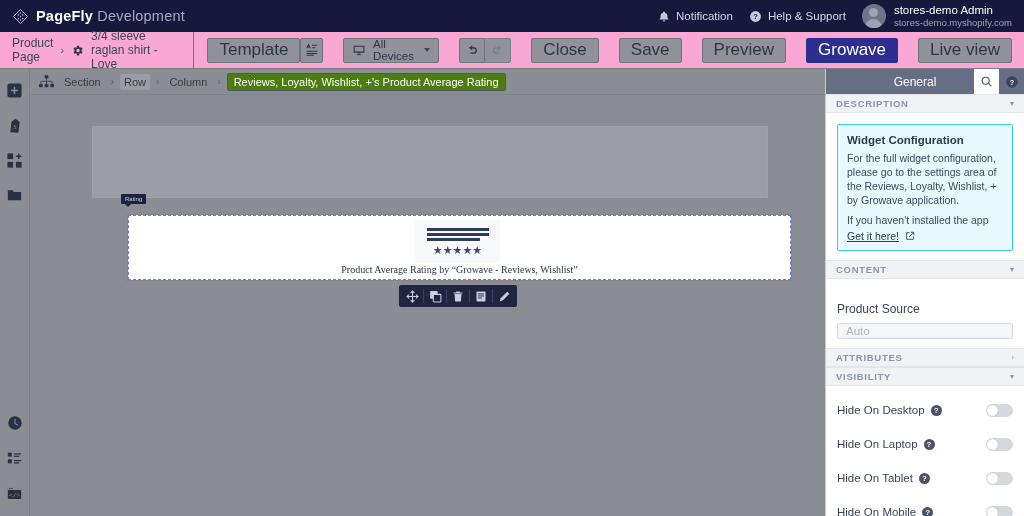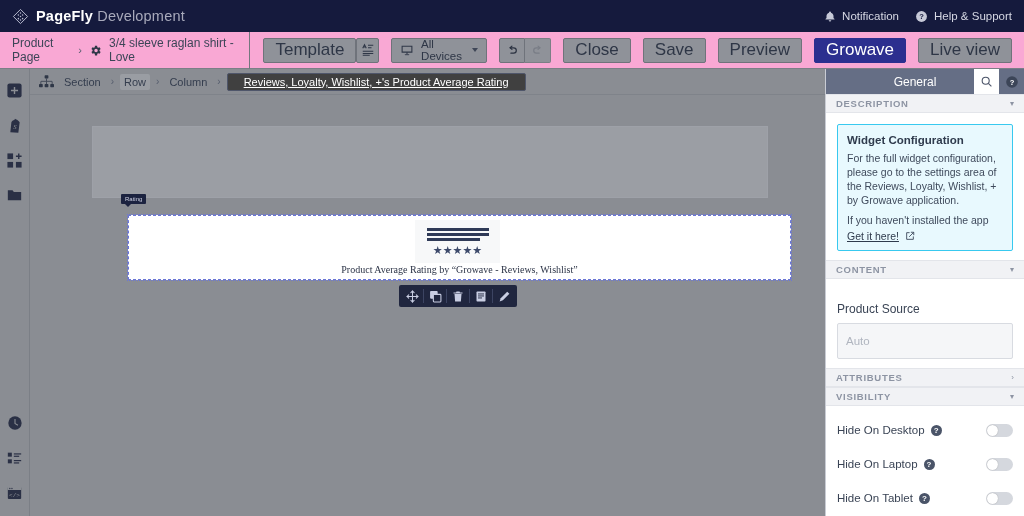--- a/index.html
+++ b/index.html
@@ -47,21 +47,21 @@
   .gear-ic { width:13px; height:13px; display:inline-block; position:relative; }
   .sep-vline { width:1px; height:37px; background:#74777e; margin:0 14px; }
   .btn {
     height:25px; padding:0 11px; display:inline-flex; align-items:center; justify-content:center;
     border:1px solid #6f737b; background:#8f9299; color:#2e3646; font-size:17px;
     border-radius:2px; cursor:pointer; white-space:nowrap;
   }
   .btn.icon-only { width:26px; padding:0; }
   .btn.primary { background:#2c2f8f; border-color:#2c2f8f; color:#ffffff; }
   .btn.disabled { color:#73777f; border-color:#7b7f86; cursor:default; }
-  .tb-right { margin-left:auto; display:flex; align-items:center; gap:12px; padding-right:12px; }
+  .tb-right { margin-left:auto; display:flex; align-items:center; gap:20px; padding-right:12px; }
   .devsel { height:25px; padding:0 8px; display:flex; align-items:center; gap:7px;
     border:1px solid #6f737b; background:#8f9299; border-radius:2px; cursor:pointer; font-size:11.5px; color:#2e3646; }
   .caret { width:0;height:0;border-left:3.5px solid transparent;border-right:3.5px solid transparent;border-top:4px solid #3f4657; }
   .ur-group { display:flex; }
   .ur-group .btn { border-radius:0; }
   .ur-group .btn:first-child { border-radius:2px 0 0 2px; }
   .ur-group .btn:last-child { border-radius:0 2px 2px 0; border-left:none; }
 
   
   .rail {
@@ -76,22 +76,22 @@
   .canvaswrap { position:absolute; left:30px; top:69px; width:795px; height:447px; background:#8a8d93; overflow:hidden; }
   .elembar {
     position:absolute; left:0; top:0; width:795px; height:26px;
     background:#8a8d93; display:flex; align-items:center; gap:6px; padding-left:9px;
     border-bottom:1px solid #7f838a;
   }
   .tree-ic { width:15px; height:13px; position:relative; }
   .eb-item { font-size:11px; color:#343d4e; padding:2px 4px; cursor:pointer; }
   .eb-item.shaded { background:#9a9da3; border-radius:2px; }
   .eb-item.active {
-    background:#404040; color:#ffffff; border:1px solid #4f566a;
-    border-radius:2px; padding:2px 16px;text-decoration:underline;
+    background:#4d7c0f; color:#ffffff; border:1px solid #4f566a;
+    border-radius:2px; padding:2px 6px;
   }
   .eb-sep { font-size:10px; color:#565e6e; }
 
   .stage { position:absolute; left:0; top:26px; width:795px; height:421px; }
   .sec-outline {
     position:absolute; left:62px; top:31px; width:676px; height:72px;
     border:1px solid #9ea1a8; background:#9b9ea4;
   }
   .tagchip {
     position:absolute; left:91px; top:99px; height:10px; padding:0 4px;
@@ -145,21 +145,21 @@
   .panel-body { padding:11px 11px 0 11px; }
   .infobox {
     border:1px solid #38c9ef; background:#e8f9fe; border-radius:2px; padding:9px 9px 8px 9px;
   }
   .infobox h4 { font-size:11.5px; color:#2f3b4d; font-weight:bold; margin-bottom:5px; }
   .infobox p { font-size:10.5px; line-height:14px; color:#3f4a5c; margin-bottom:6px; }
   .infobox .linkrow { display:flex; align-items:center; gap:6px; }
   .infobox a { font-size:10.5px; color:#2f3b4d; text-decoration:underline; cursor:pointer; }
   .field-label { font-size:12px; color:#3a4455; margin:12px 0 7px 0; }
   .input {
-    height:36px; border:1px solid #d8dbe1; background:#f5f6f8; border-radius:2px;
+    height:16px; border:1px solid #d8dbe1; background:#f5f6f8; border-radius:2px;
     display:flex; align-items:center; padding:0 8px; font-size:11.5px; color:#b0b5bf; cursor:text;
   }
   .vis-row {
     height:26px; display:flex; align-items:center; padding:0 11px; margin-top:8px;
   }
   .vis-row .lbl { font-size:11.5px; color:#3a4455; }
   .q-ic {
     width:11px; height:11px; border-radius:50%; background:#4a5468; color:#fff;
     font-size:8px; line-height:11px; text-align:center; margin-left:6px; font-weight:bold; cursor:pointer;
   }
@@ -210,20 +210,27 @@
       </div>
       <div class="top-item">
         <span>
           <svg width="13" height="13" viewBox="0 0 24 24">
             <circle cx="12" cy="12" r="10" fill="#c6c9d8"></circle>
             <text x="12" y="17" font-size="14" font-family="Liberation Sans, sans-serif" font-weight="bold" text-anchor="middle" fill="#151a3d">?</text>
           </svg>
         </span>
         <span>Help &amp; Support</span>
       </div>
+      <div class="userblock">
+        <span class="avatar"></span>
+        <span>
+          <div class="u1">stores-demo Admin</div>
+          <div class="u2">stores-demo.myshopify.com</div>
+        </span>
+      </div>
     </div>
   </div>
 
   <div class="toolbar">
     <div class="crumbs">
       <span class="link">Product Page</span>
       <span class="sep">›</span>
       <span class="gear-ic">
         <svg width="13" height="13" viewBox="0 0 24 24" fill="#2f3747">
           <path d="M19.4 13a7.8 7.8 0 000-2l2.1-1.6-2-3.5-2.5 1a7.6 7.6 0 00-1.7-1L15 3H11l-.3 2.9a7.6 7.6 0 00-1.7 1l-2.5-1-2 3.5L6.6 11a7.8 7.8 0 000 2l-2.1 1.6 2 3.5 2.5-1c.5.4 1.1.8 1.7 1L11 21h4l.3-2.9c.6-.2 1.2-.6 1.7-1l2.5 1 2-3.5zM13 15.2A3.2 3.2 0 1116.2 12 3.2 3.2 0 0113 15.2z"></path>

